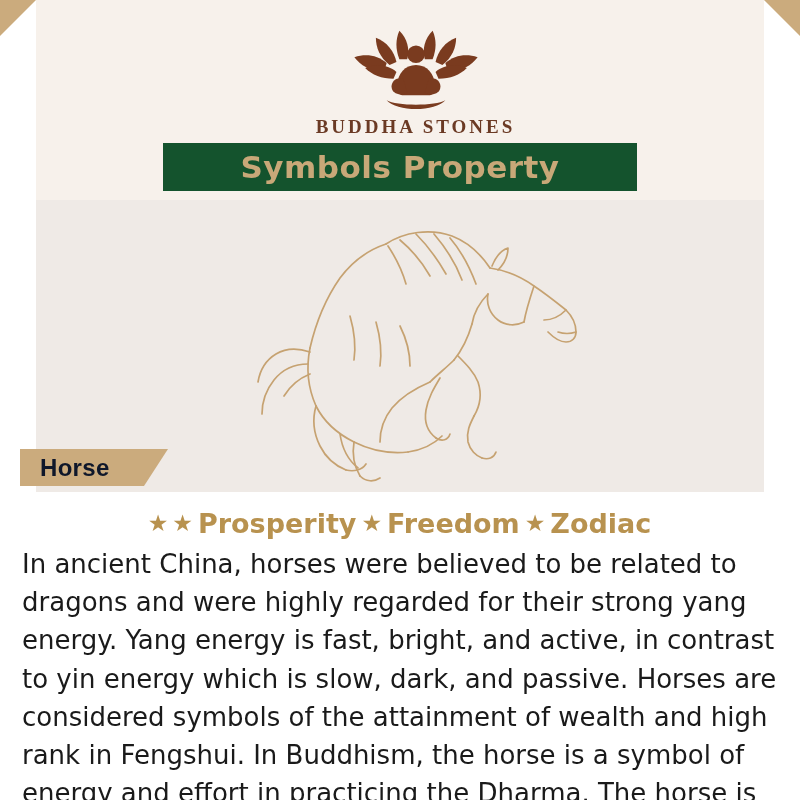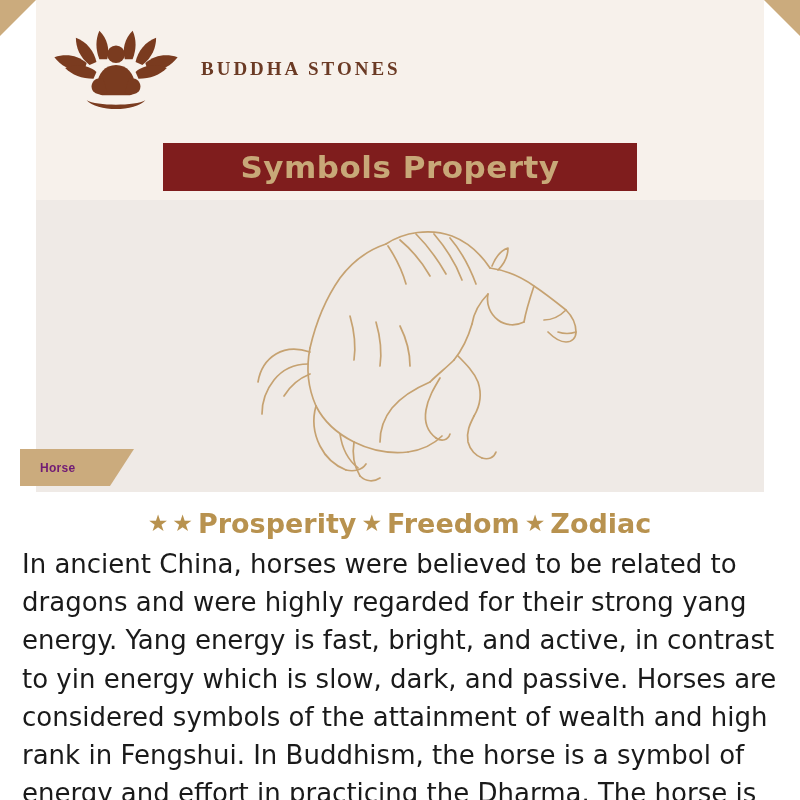--- a/index.html
+++ b/index.html
@@ -49,21 +49,21 @@
     border-left: 36px solid transparent;
   }
 
   
   .logo-wrap {
     position: absolute;
     left: 0;
     right: 0;
     top: 22px;
     display: flex;
-    flex-direction: row;
+    flex-direction: column;
     align-items: center;
     padding-left: 31px;
   }
   .logo-mark {
     width: 170px;
     height: 90px;
     display: block;
   }
   .brand-name {
     margin-top: 4px;
@@ -74,21 +74,21 @@
     font-family: "Liberation Serif", serif;
   }
 
   
   .title-plate {
     position: absolute;
     left: 163px;
     top: 143px;
     width: 474px;
     height: 48px;
-    background: #7f1d1d;
+    background: #14532d;
     display: flex;
     align-items: center;
     justify-content: center;
   }
   .title-text {
     font-size: 31px;
     font-weight: bold;
     color: #c8a878;
     letter-spacing: 0.5px;
     font-family: "DejaVu Sans", sans-serif;
@@ -143,22 +143,22 @@
     content: "";
     position: absolute;
     right: -24px;
     top: 0;
     width: 0;
     height: 0;
     border-top: 37px solid #cbab7d;
     border-right: 24px solid transparent;
   }
   .ribbon-text {
-    color: #701a75;
-    font-size: 12px;
+    color: #0f172a;
+    font-size: 24px;
     font-weight: bold;
     letter-spacing: 0.3px;
   }
 
   
   .keywords {
     position: absolute;
     left: 0;
     right: 0;
     top: 508px;

